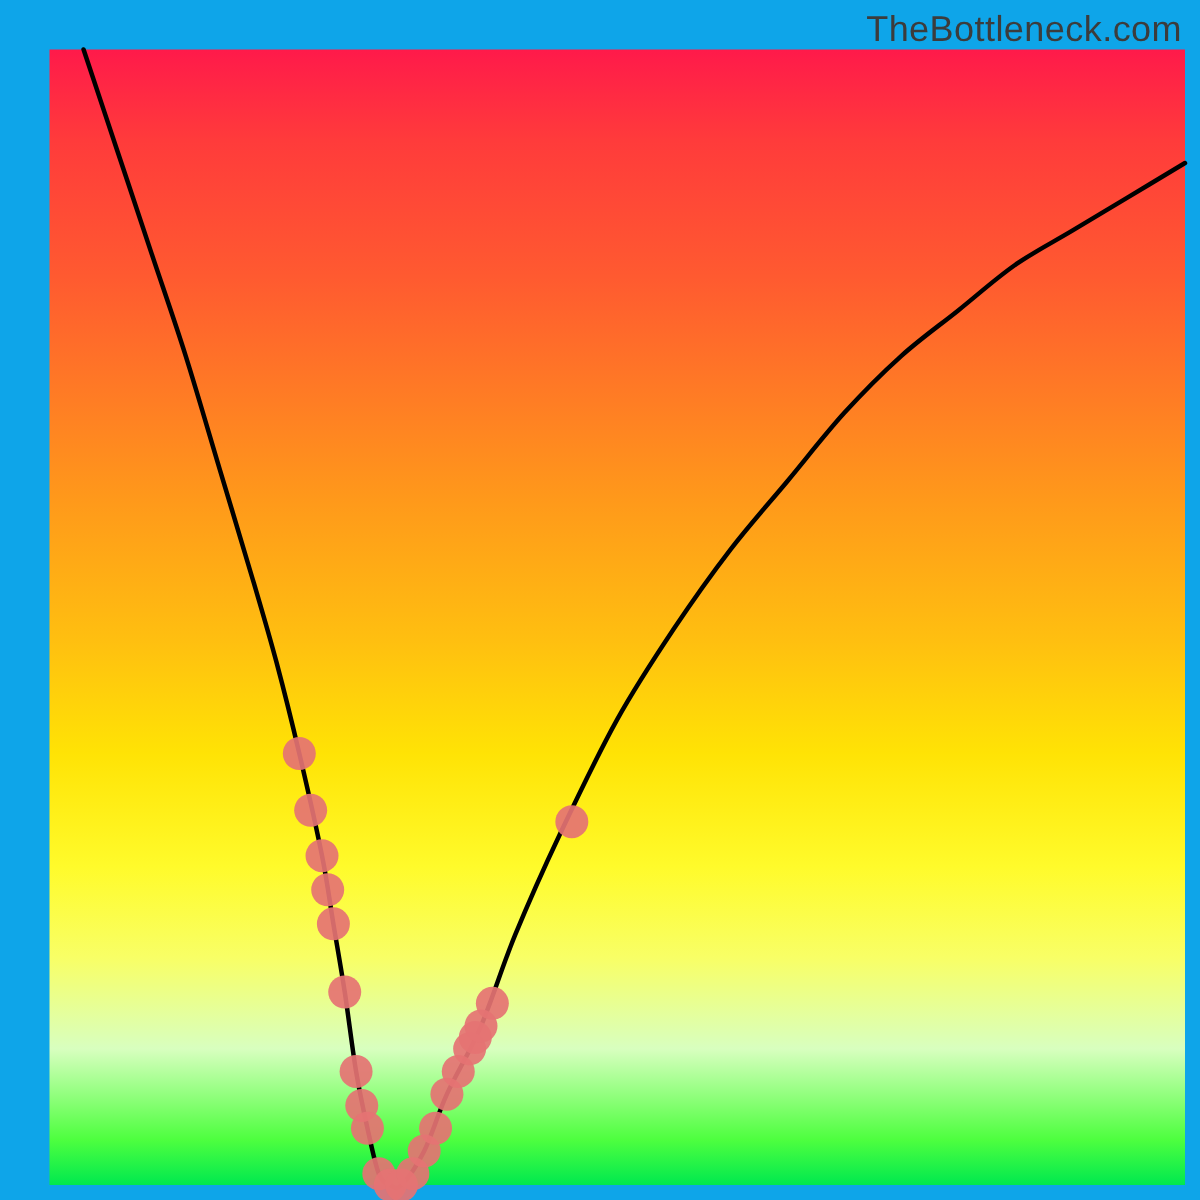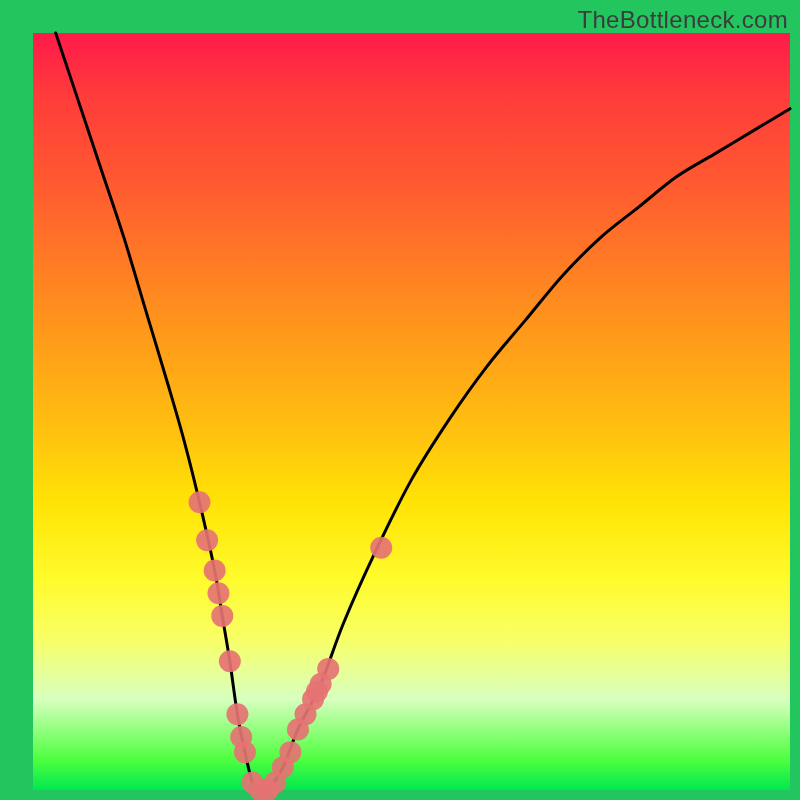--- a/index.html
+++ b/index.html
@@ -8,21 +8,21 @@
     width: 800px;
     height: 800px;
     overflow: hidden;
     background: #000;
     font-family: Arial, Helvetica, sans-serif;
   }
   .frame {
     position: relative;
     width: 800px;
     height: 800px;
-    background: #22c55e;
+    background: #0ea5e9;
   }
   .plot-area {
     position: absolute;
     left: 33px;
     top: 33px;
     width: 757px;
     height: 757px;
     background: linear-gradient(to bottom,
       #ff1a4a 0%,
       #ff3b3b 8%,

